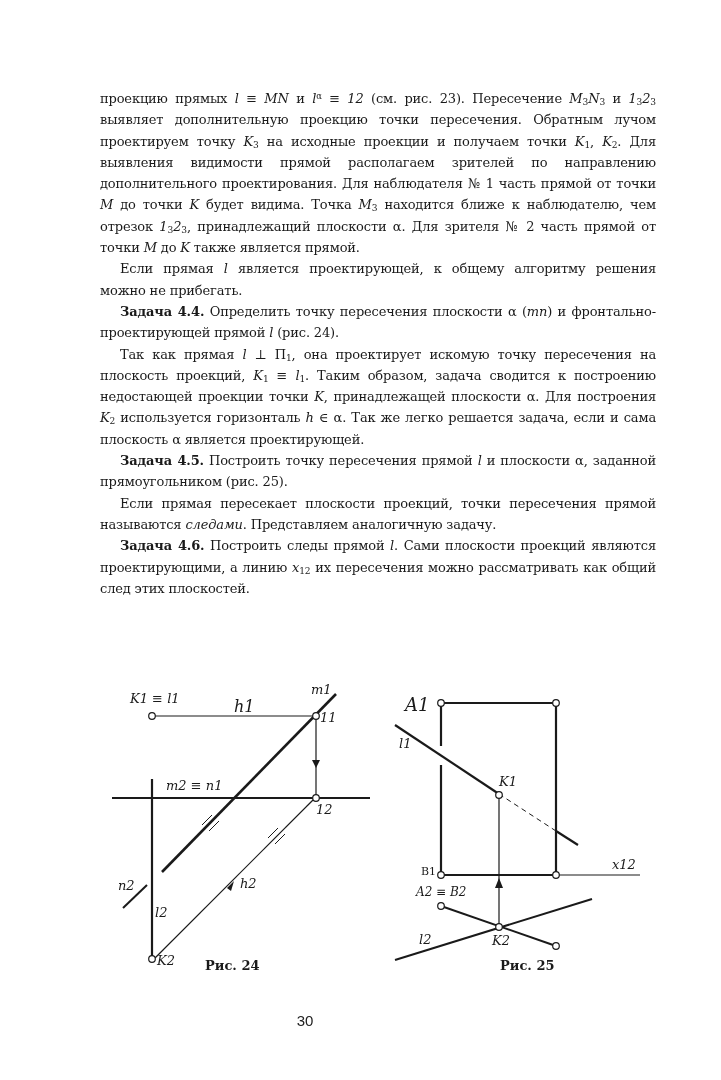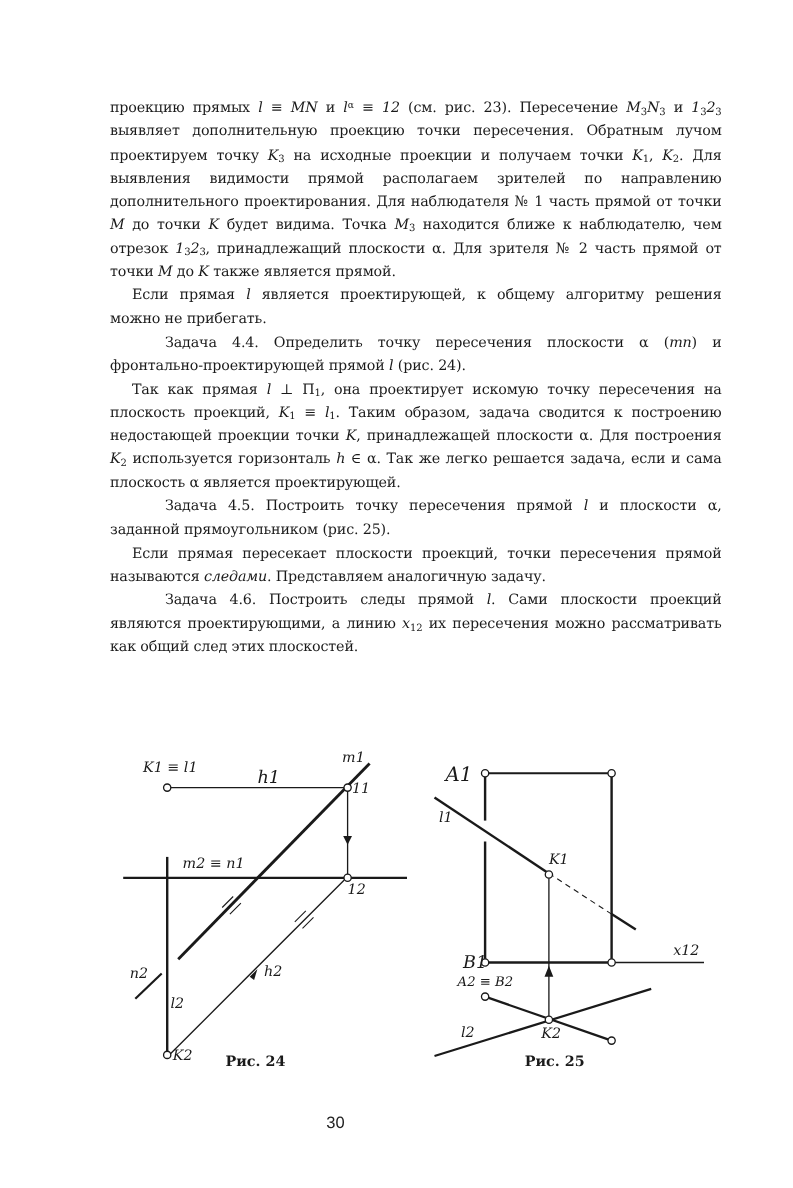--- a/index.html
+++ b/index.html
@@ -2,21 +2,21 @@
 <html><head>
 <meta charset="utf-8">
 <style>
   html, body { margin:0; padding:0; background:#ffffff; }
   body { width:721px; height:1080px; position:relative; overflow:hidden;
          font-family:"DejaVu Serif","Liberation Serif",serif; color:#1a1a1a; }
   .text { position:absolute; left:100px; top:88px; width:556px;
           font-size:13px; line-height:21.3px; letter-spacing:-0.15px; }
   .text p { margin:0; text-align:justify; text-align-last:left; hyphens:manual; }
   .text p.ind { text-indent:20px; }
-  .text b { font-weight:normal;margin-left:30px; }
+  .text b { font-weight:bold; }
   .text i, .mi { font-style:italic; }
   sub { font-size:0.7em; vertical-align:-0.25em; line-height:0; }
   sup { font-size:0.65em; vertical-align:0.5em; line-height:0; }
   .fig { position:absolute; top:0; left:0; }
   .pagenum { position:absolute; top:1012px; left:0; width:610px; text-align:center;
              font-family:"Liberation Sans","DejaVu Sans",sans-serif; font-size:15px; color:#222; }
 </style>
 </head>
 <body>
 
@@ -113,21 +113,21 @@
     <circle cx="441" cy="906" r="3.3"></circle>
     <circle cx="499" cy="927" r="3.3"></circle>
     <circle cx="556" cy="946" r="3.3"></circle>
   </g>
 </svg>
 
 <div>
   <span style="position:absolute;left:405px;top:694px;font-style:italic;font-size:18px">A1</span>
   <span style="position:absolute;left:399px;top:736px;font-style:italic;font-size:13px">l1</span>
   <span style="position:absolute;left:499px;top:774px;font-style:italic;font-size:13px">K1</span>
-  <span style="position:absolute;left:421px;top:865px;font-style:italic;font-size:16px">B1</span>
+  <span style="position:absolute;left:421px;top:865px;font-size:11px">B1</span>
   <span style="position:absolute;left:612px;top:857px;font-style:italic;font-size:13px">x12</span>
   <span style="position:absolute;left:416px;top:885px;font-style:italic;font-size:12px">A2 ≡ B2</span>
   <span style="position:absolute;left:419px;top:932px;font-style:italic;font-size:13px">l2</span>
   <span style="position:absolute;left:492px;top:933px;font-style:italic;font-size:13px">K2</span>
-  <span style="position:absolute;left:477px;top:958px;font-weight:bold;font-size:13px">Рис. 25</span>
+  <span style="position:absolute;left:500px;top:958px;font-weight:bold;font-size:13px">Рис. 25</span>
 </div>
 
 <div class="pagenum">30</div>
 
 </body></html>

